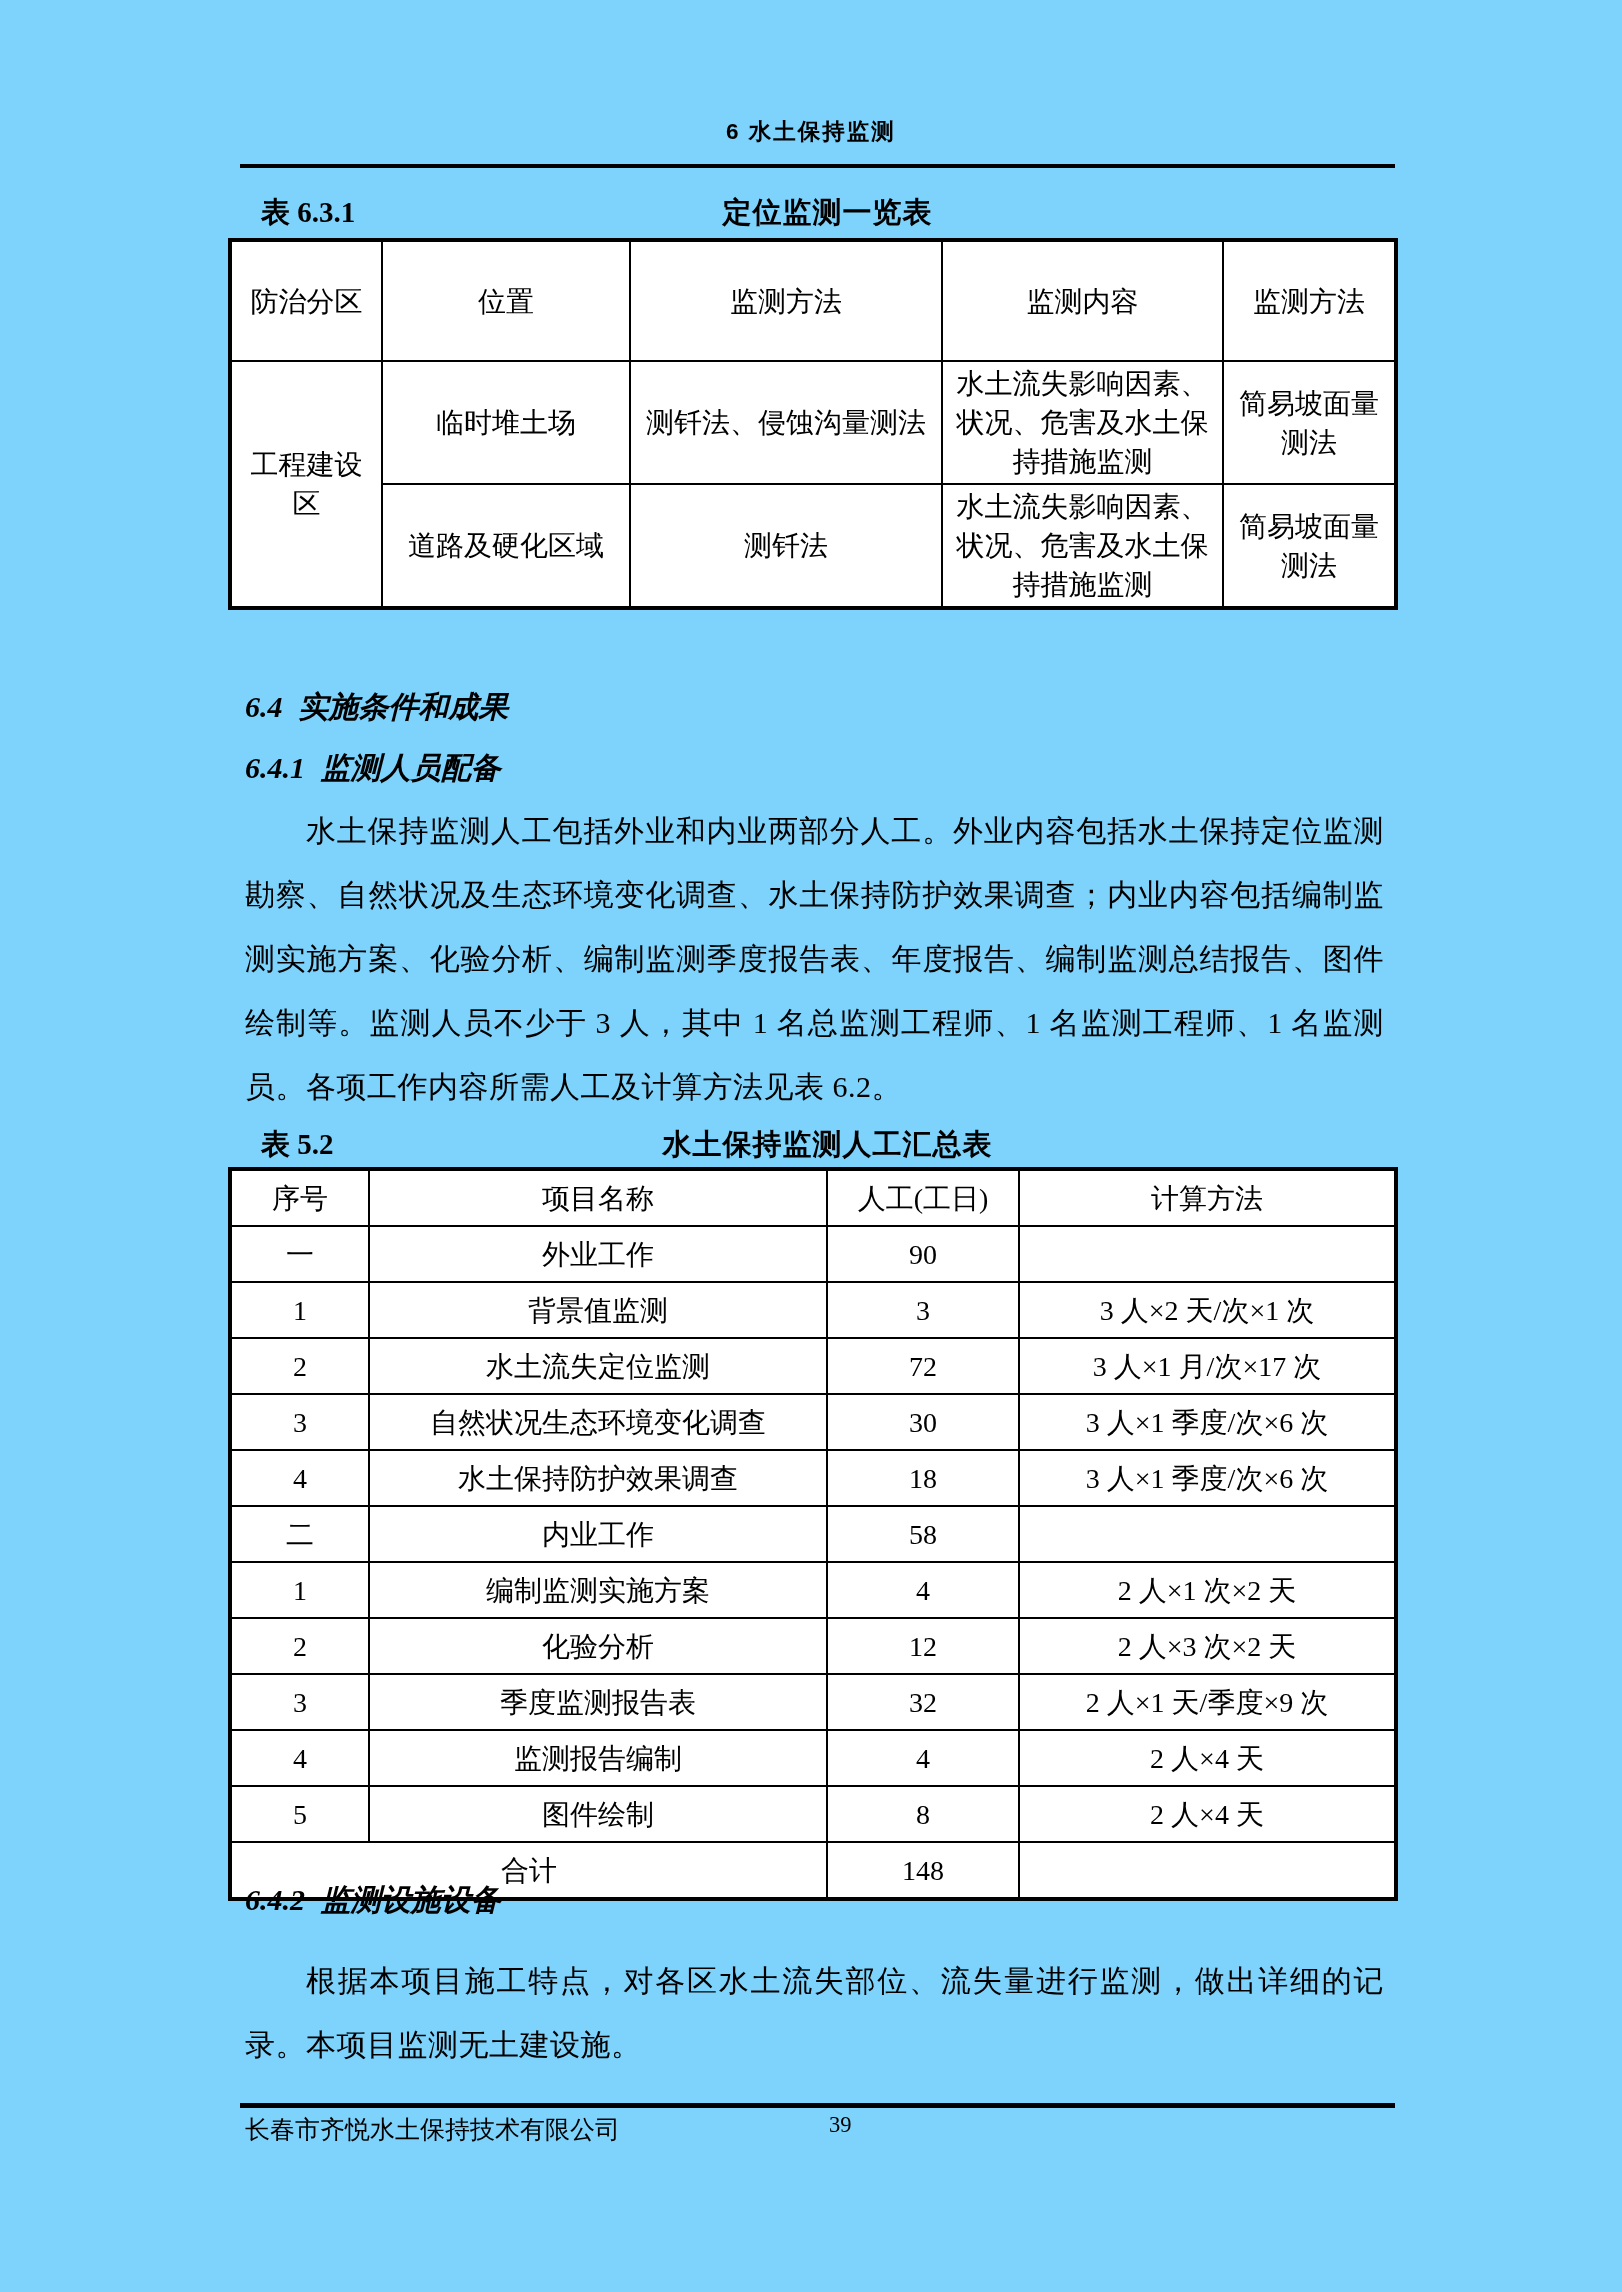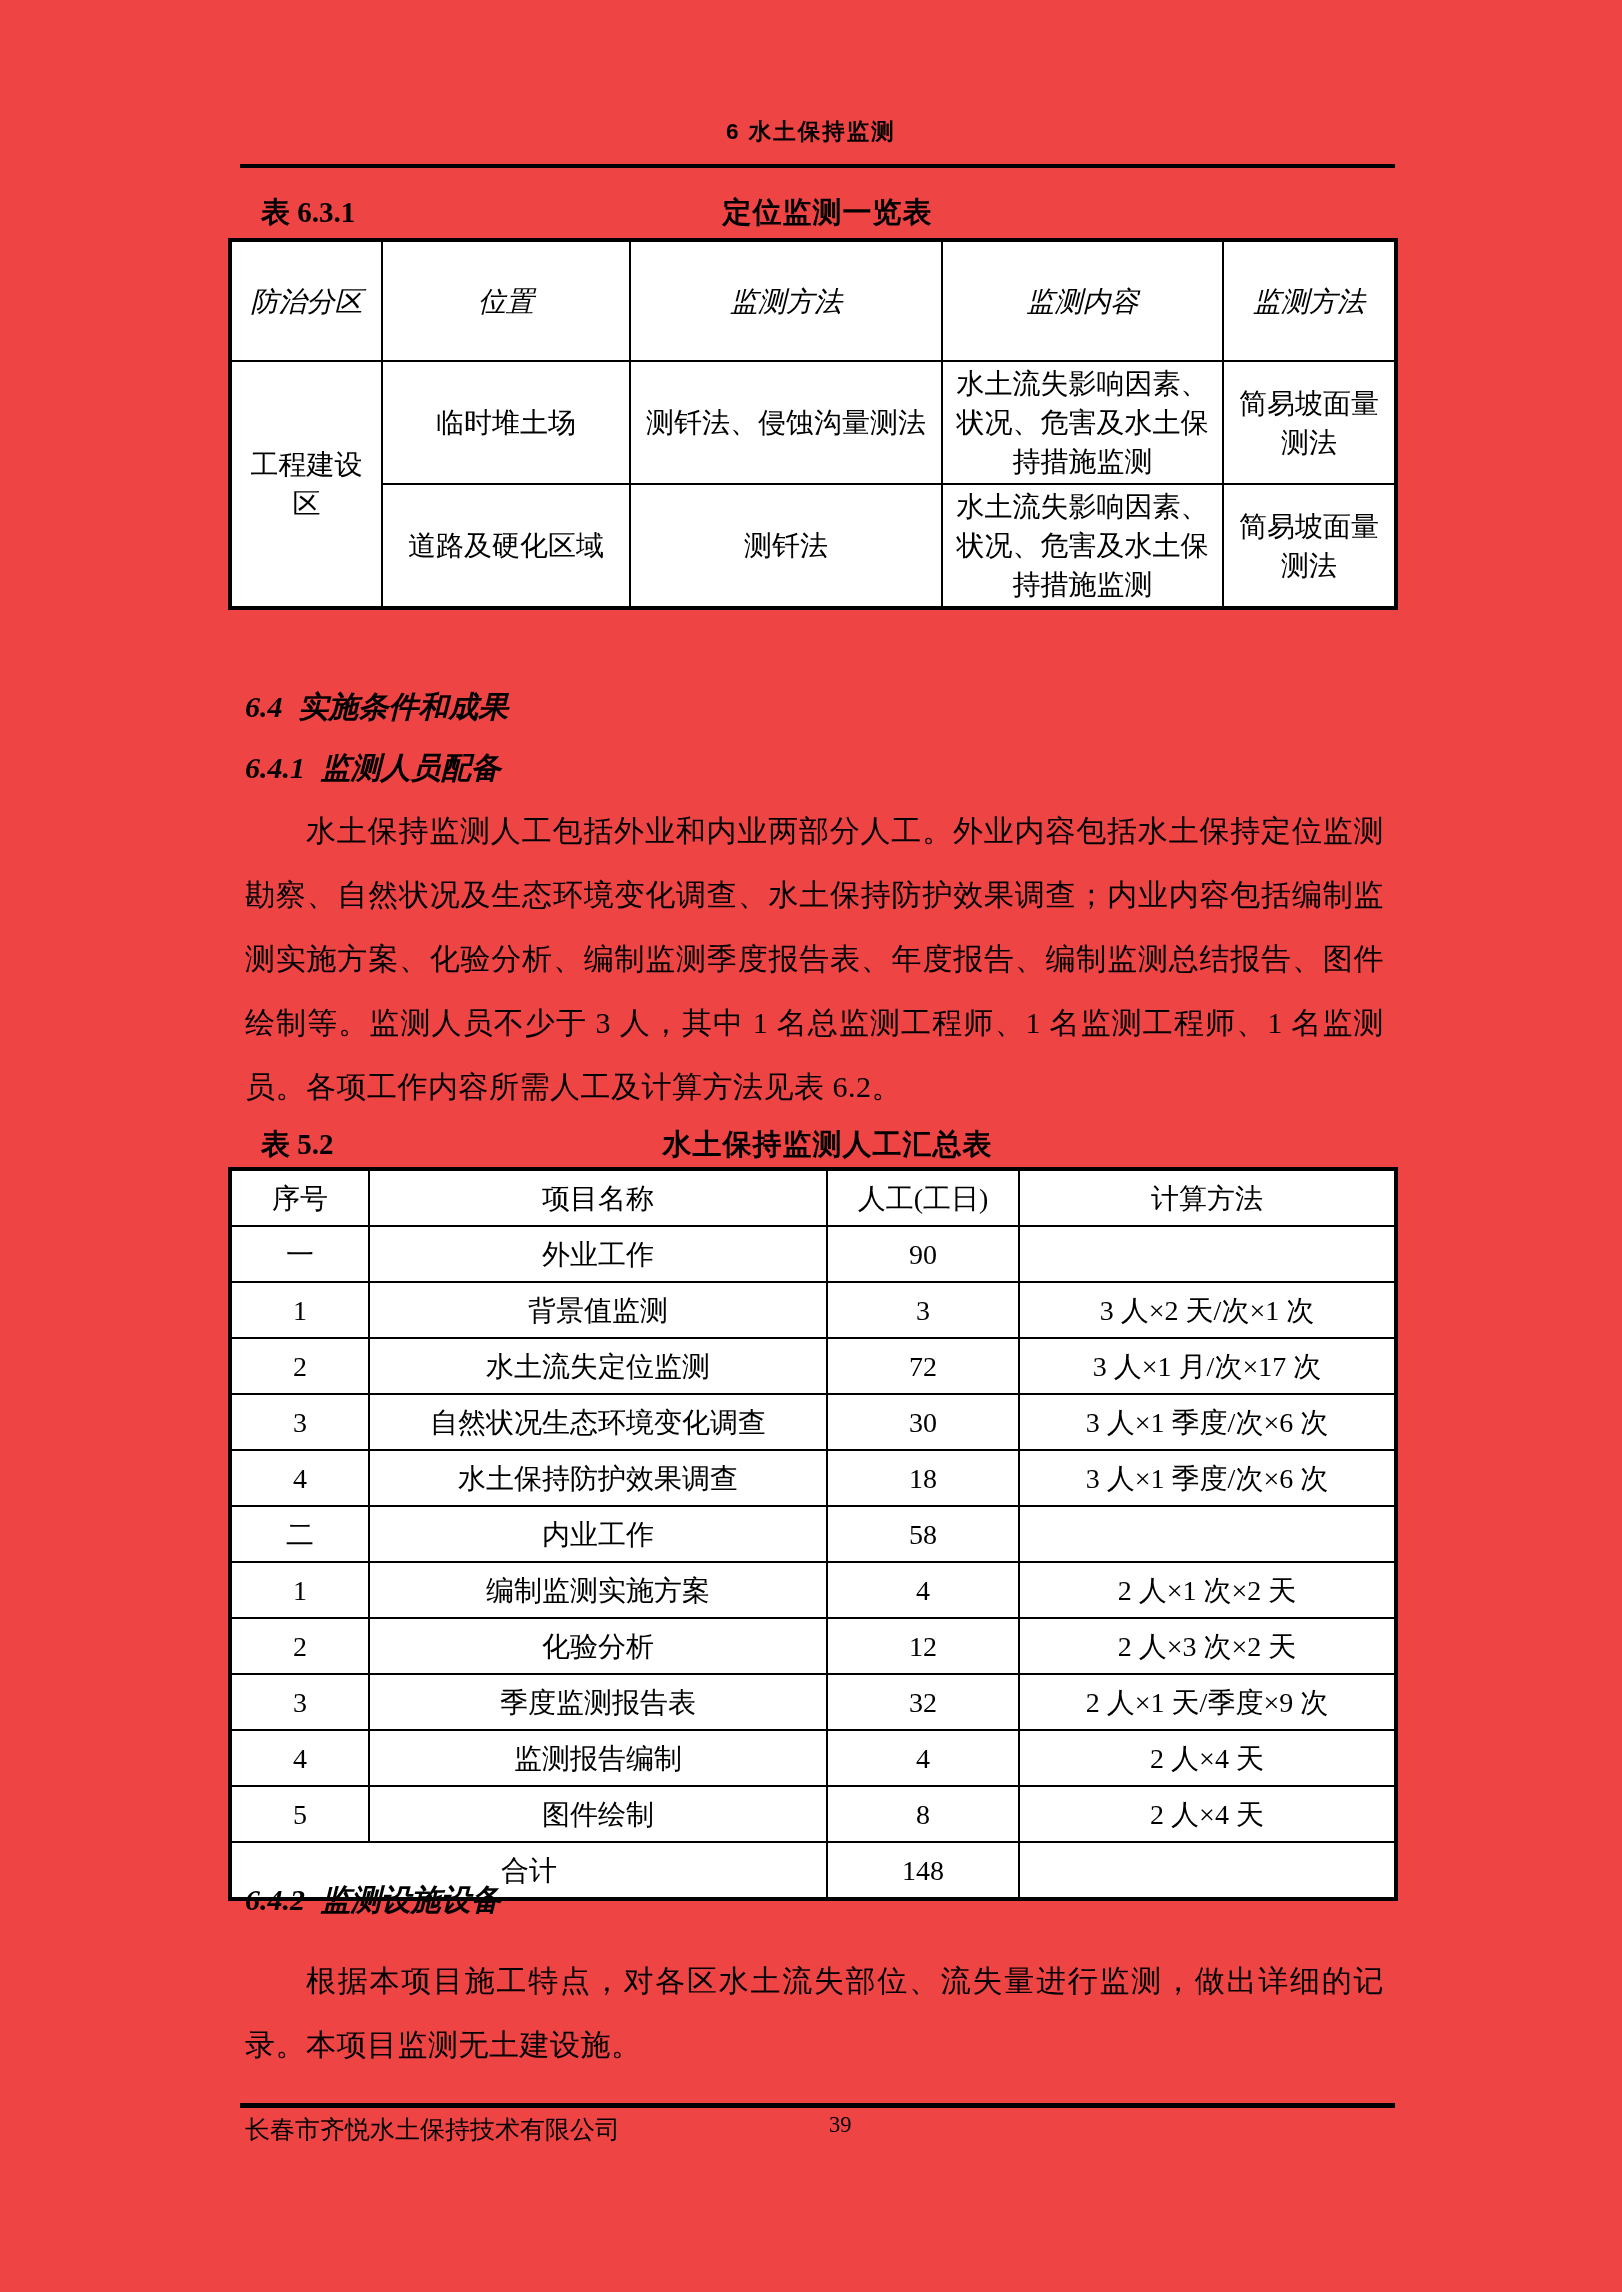--- a/index.html
+++ b/index.html
@@ -1,17 +1,17 @@
 <!DOCTYPE html>
 <html><head>
 <meta charset="utf-8">
 <style>
   html,body{margin:0;padding:0;background:#ffffff;}
   .page{
-    position:relative;width:1622px;height:2293px;background:#ef4444;
+    position:relative;width:1622px;height:2293px;background:#7dd3fc;
     font-family:"Liberation Serif",serif;color:#000;overflow:hidden;
   }
   
   .hdr-title{
     position:absolute;top:116px;left:0;width:100%;text-align:center;
     font-family:"Liberation Sans",sans-serif;font-size:22.5px;font-weight:bold;
     letter-spacing:2px;
   }
   .rule{position:absolute;left:240px;width:1155px;background:#000;}
   .hdr-rule{top:164px;height:3.9px;}
@@ -35,21 +35,21 @@
     text-align:justify;text-indent:61px;letter-spacing:0.5px;
   }
   .p641{top:799px;}
   .p642{top:1949px;}
   
   table{border-collapse:collapse;table-layout:fixed;position:absolute;background:#fff;}
   td{border:2px solid #000;text-align:center;vertical-align:middle;
      font-size:28px;padding:2px 5.9px;overflow:hidden;}
   .t631{left:228px;top:238px;width:1166px;border:4.9px solid #000;}
   .t631 td{line-height:39px;}
-  .t631 tr.hdr td{border-bottom:2.9px solid #000;font-style:italic;}
+  .t631 tr.hdr td{border-bottom:2.9px solid #000;}
   .t62{left:228px;top:1167px;width:1166px;border:4.9px solid #000;}
   .t62 td{height:50px;line-height:33px;border-top:2.9px solid #000;border-bottom:2.9px solid #000;}
 </style>
 </head>
 <body>
 
 <div class="page">
 
   <div class="hdr-title">6 水土保持监测</div>
   <div class="rule hdr-rule"></div>

